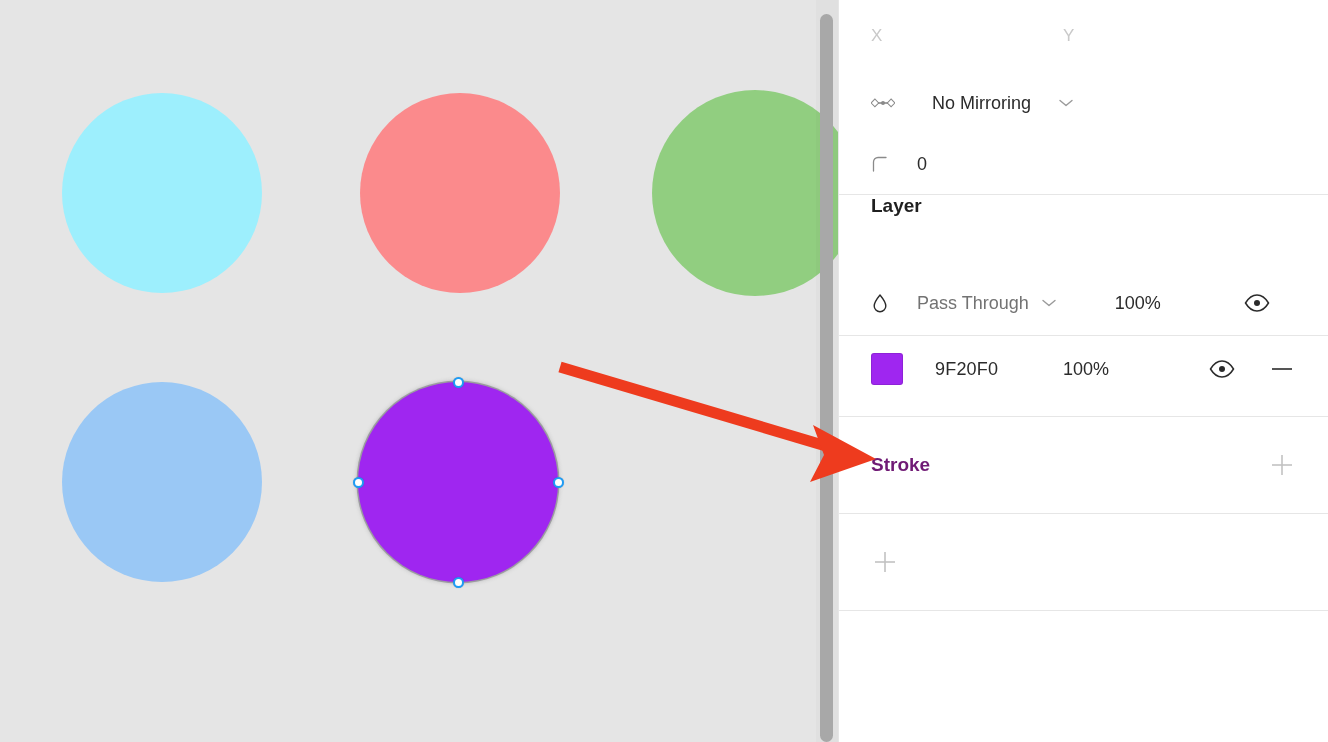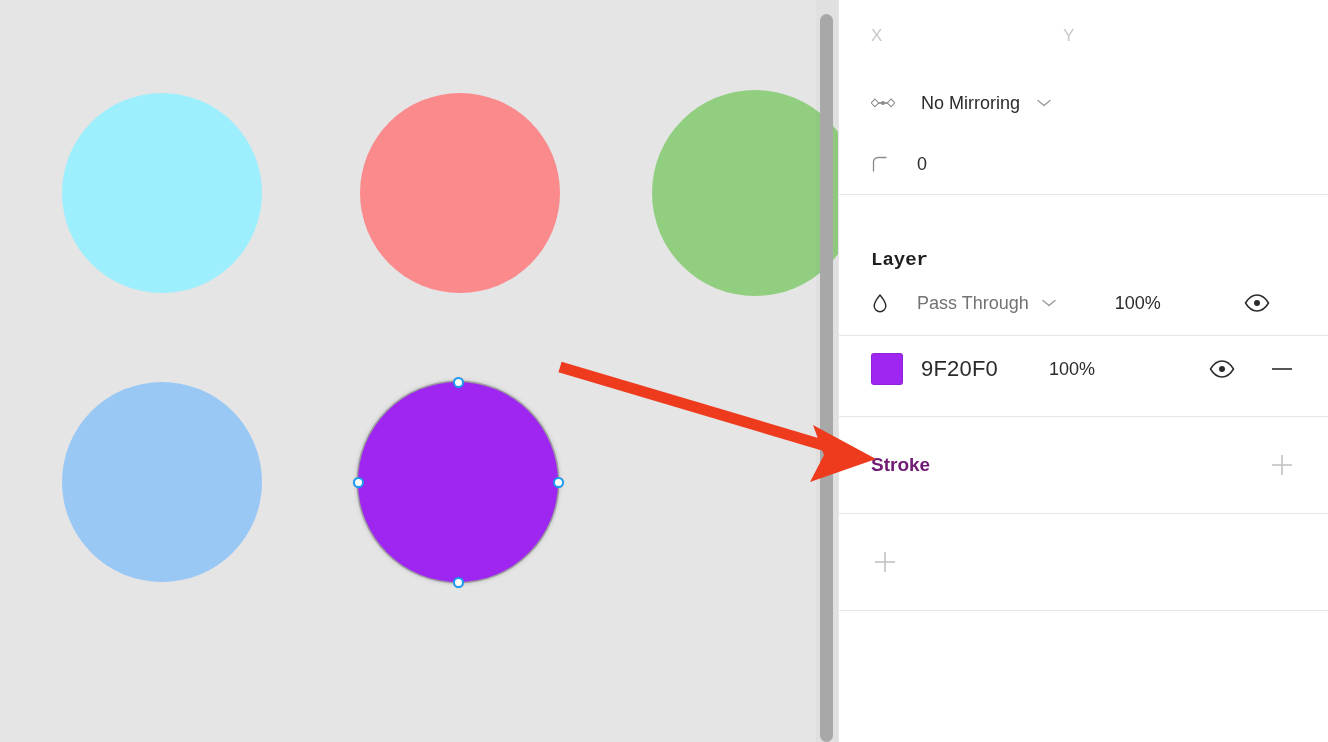--- a/index.html
+++ b/index.html
@@ -124,21 +124,21 @@
     height: 30px;
   }
   #x-field { width: 192px; }
   .xy-label {
     font-size: 17px;
     color: #c9c9c9;
     letter-spacing: 0.3px;
   }
 
   
-  #mirroring-row { height: 62px; gap: 4px; }
+  #mirroring-row { height: 62px; gap: 15px; }
   .icon-slot {
     width: 46px;
     display: flex;
     align-items: center;
     justify-content: flex-start;
     flex: 0 0 46px;
   }
   .field-text {
     font-size: 18px;
     color: #2b2b2b;
@@ -152,23 +152,22 @@
   
   #corner-radius-row { height: 60px; }
   .value-text {
     font-size: 18px;
     color: #2b2b2b;
   }
 
   
   .section-head {
     display: flex;
-    align-items: flex-end;
+    align-items: flex-start;
     height: 76px;
-    font-family: Liberation Mono, monospace;
   }
   .section-title {
     font-size: 19px;
     font-weight: bold;
     color: #1f1f1f;
     flex: 1 1 auto;
   }
   .section-title.muted {
     color: #701a75;
     font-weight: bold;
@@ -200,23 +199,23 @@
   
   #fill-row { height: 66px; }
   .swatch {
     width: 32px;
     height: 32px;
     border-radius: 3px;
     border: 1px solid rgba(0,0,0,0.10);
     flex: 0 0 32px;
   }
   #fill-hex {
-    font-size: 22px;
-    color: #2b2b2b;
-    margin-left: 18px;
+    font-size: 18px;
+    color: #2b2b2b;
+    margin-left: 32px;
     width: 128px;
     letter-spacing: 0.2px;
   }
   #fill-opacity {
     font-size: 18px;
     color: #2b2b2b;
     width: 80px;
   }
   #fill-actions {
     margin-left: auto;

